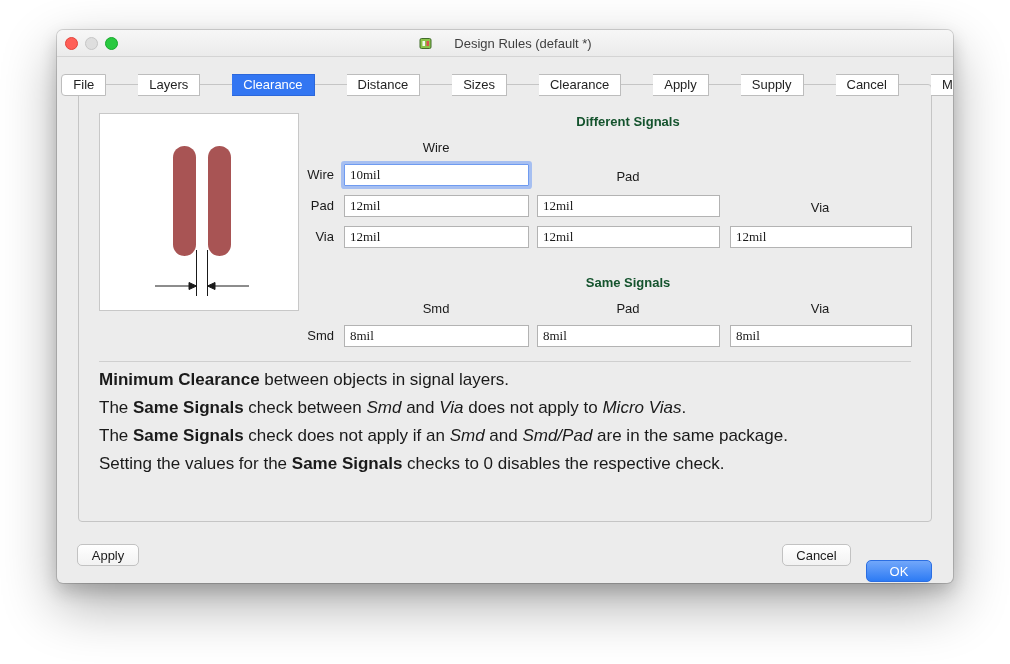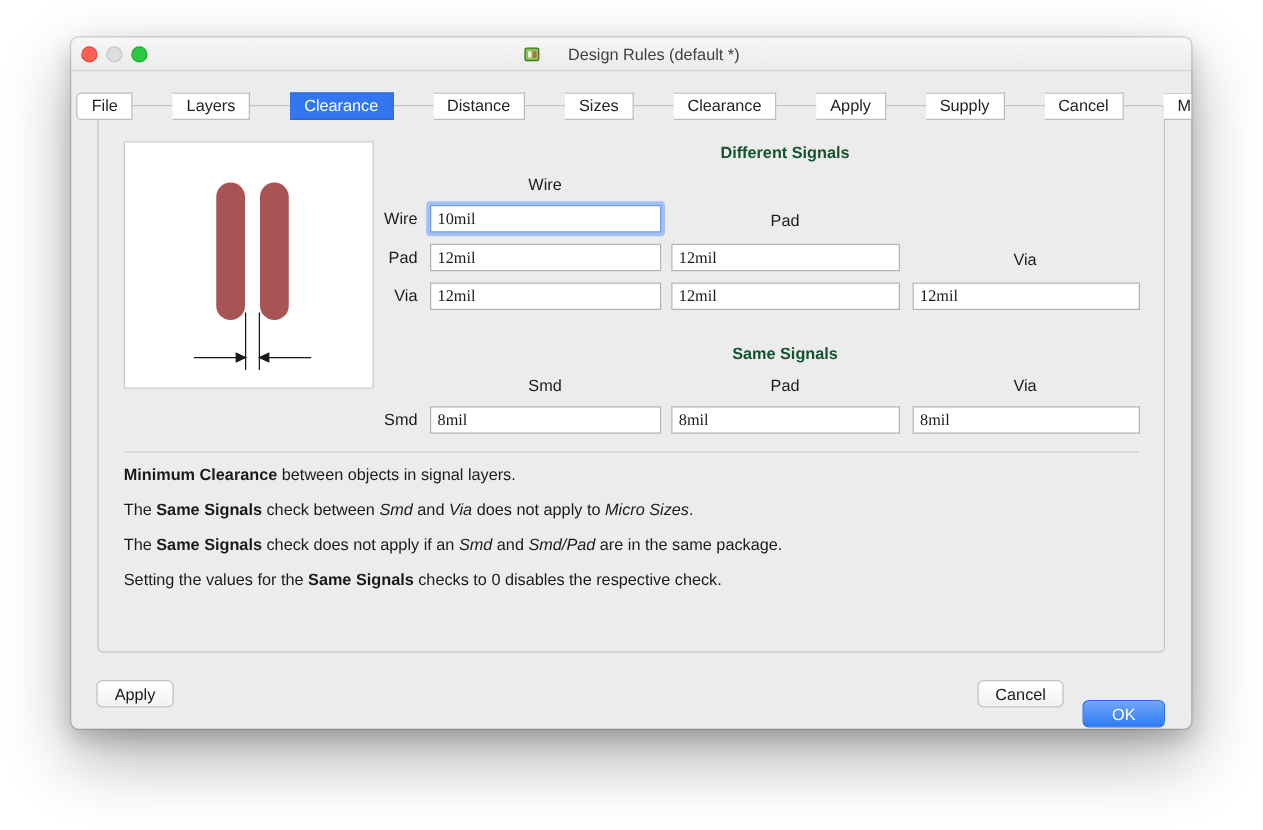--- a/index.html
+++ b/index.html
@@ -42,21 +42,21 @@
 
   .field { position:absolute; height:22px; border:1px solid #b3b3b3; background:#ffffff;
     font-size:13px; font-family:Liberation Serif, serif; color:#1a1a1a; padding:0 5px; border-radius:0; outline:none; }
   .c1 { left:265px; width:185px; }
   .c2 { left:458px; width:183px; }
   .c3 { left:651px; width:182px; }
   .field.focused { border:1px solid #6f9bf0; box-shadow:0 0 0 3px rgba(110,155,245,.55); border-radius:1px; }
 
   .divider { position:absolute; left:20px; right:20px; top:276px; height:1px; background:#cfcfcf; }
 
-  .notes { position:absolute; left:20px; right:20px; top:287px; font-size:13px; color:#1a1a1a; }
+  .notes { position:absolute; left:20px; right:20px; top:287px; font-size:17px; color:#1a1a1a; }
   .notes p { margin:0 0 12px 0; line-height:16px; }
   .b { font-weight:bold; }
   .i { font-style:italic; }
 
   .btn { position:absolute; top:514px; height:22px; font-size:13px; font-family:inherit;
     border-radius:5px; border:1px solid #c2c2c2; background:linear-gradient(#ffffff,#f2f2f2);
     color:#1a1a1a; cursor:default; }
   .btn.apply  { left:20px;  width:62px; }
   .btn.cancel { left:725px; width:69px; }
   .btn.ok { left:809px; width:66px; background:linear-gradient(#72a7fa,#2d7bf4);
@@ -139,21 +139,21 @@
 
     <div class="row-label" style="top:240px">Smd</div>
     <input class="field c1" style="top: 240px;" value="8mil">
     <input class="field c2" style="top: 240px;" value="8mil">
     <input class="field c3" style="top: 240px;" value="8mil">
 
     <div class="divider"></div>
 
     <div class="notes">
         <p><span class="b">Minimum Clearance</span><span> between objects in signal layers.</span></p>
-        <p><span>The </span><span class="b">Same Signals</span><span> check between </span><span class="i">Smd</span><span> and </span><span class="i">Via</span><span> does not apply to </span><span class="i">Micro Sizes</span><span>.</span></p>
+        <p><span>The </span><span class="b">Same Signals</span><span> check between </span><span class="i">Smd</span><span> and </span><span class="i">Via</span><span> does not apply to </span><span class="i">Micro Vias</span><span>.</span></p>
         <p><span>The </span><span class="b">Same Signals</span><span> check does not apply if an </span><span class="i">Smd</span><span> and </span><span class="i">Smd/Pad</span><span> are in the same package.</span></p>
         <p><span>Setting the values for the </span><span class="b">Same Signals</span><span> checks to 0 disables the respective check.</span></p>
       </div>
 
   </div>
 
   <button class="btn apply">Apply</button>
   <button class="btn cancel">Cancel</button>
   <button class="btn ok">OK</button>
 

